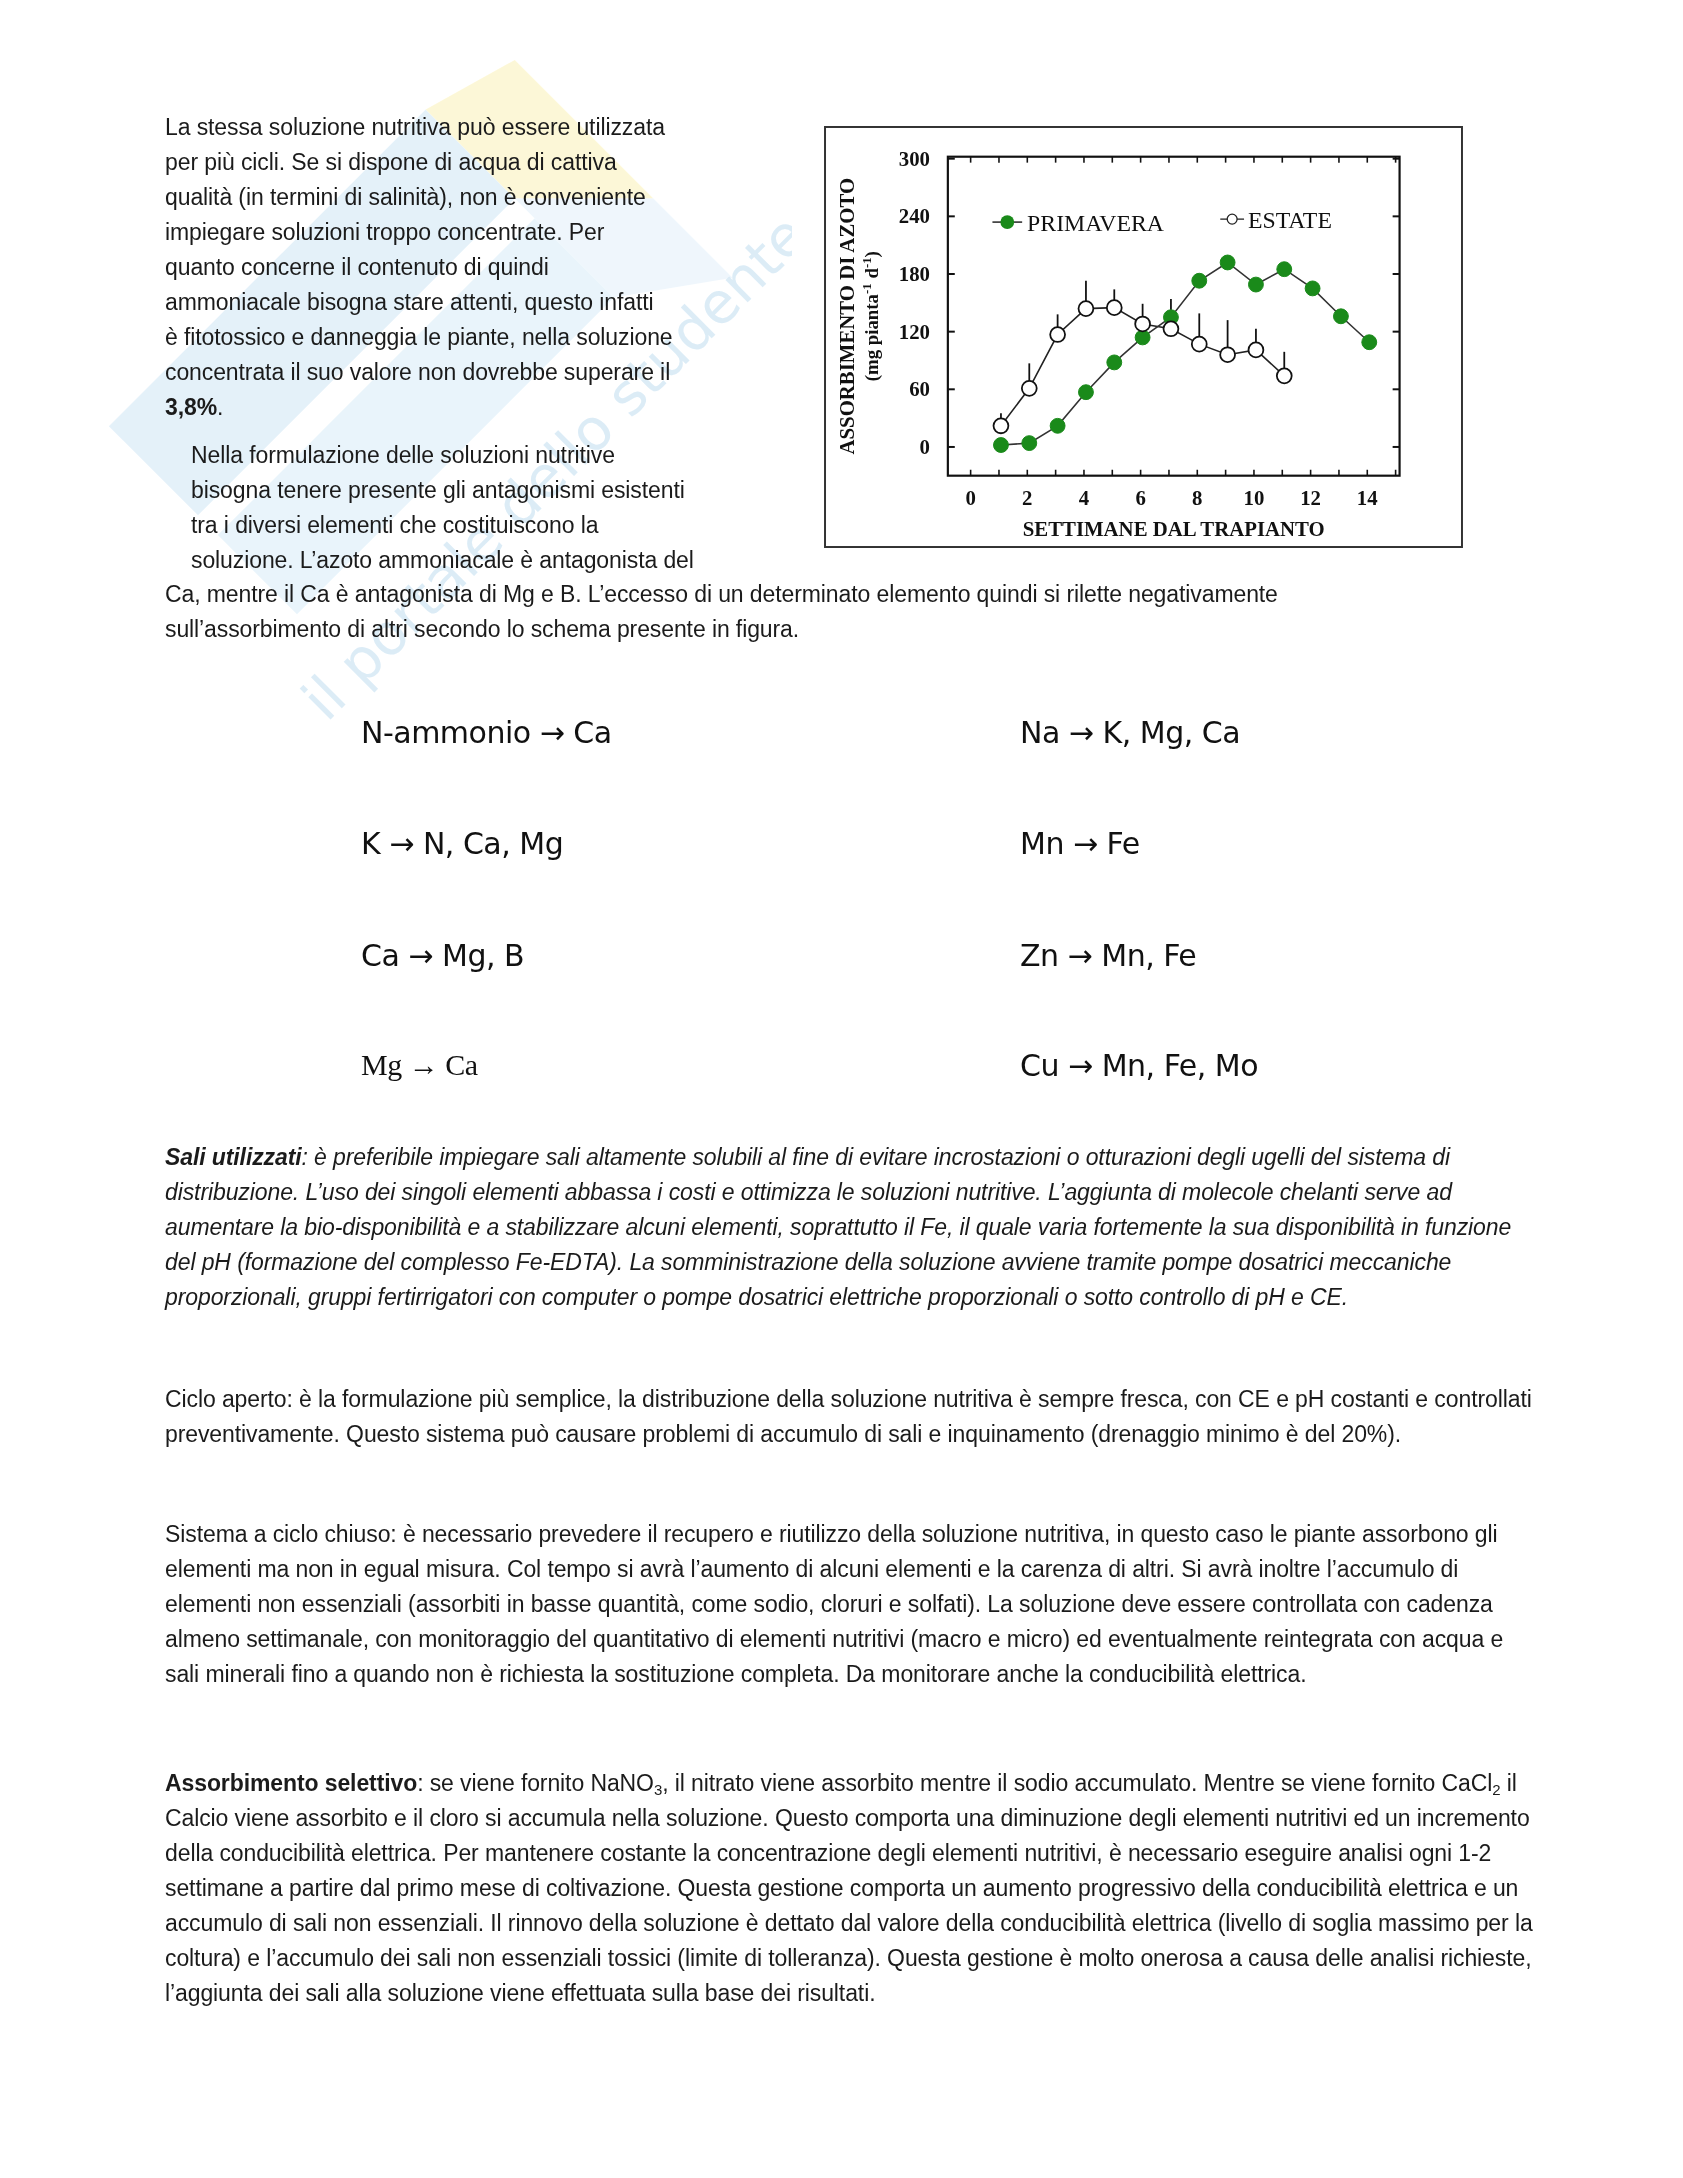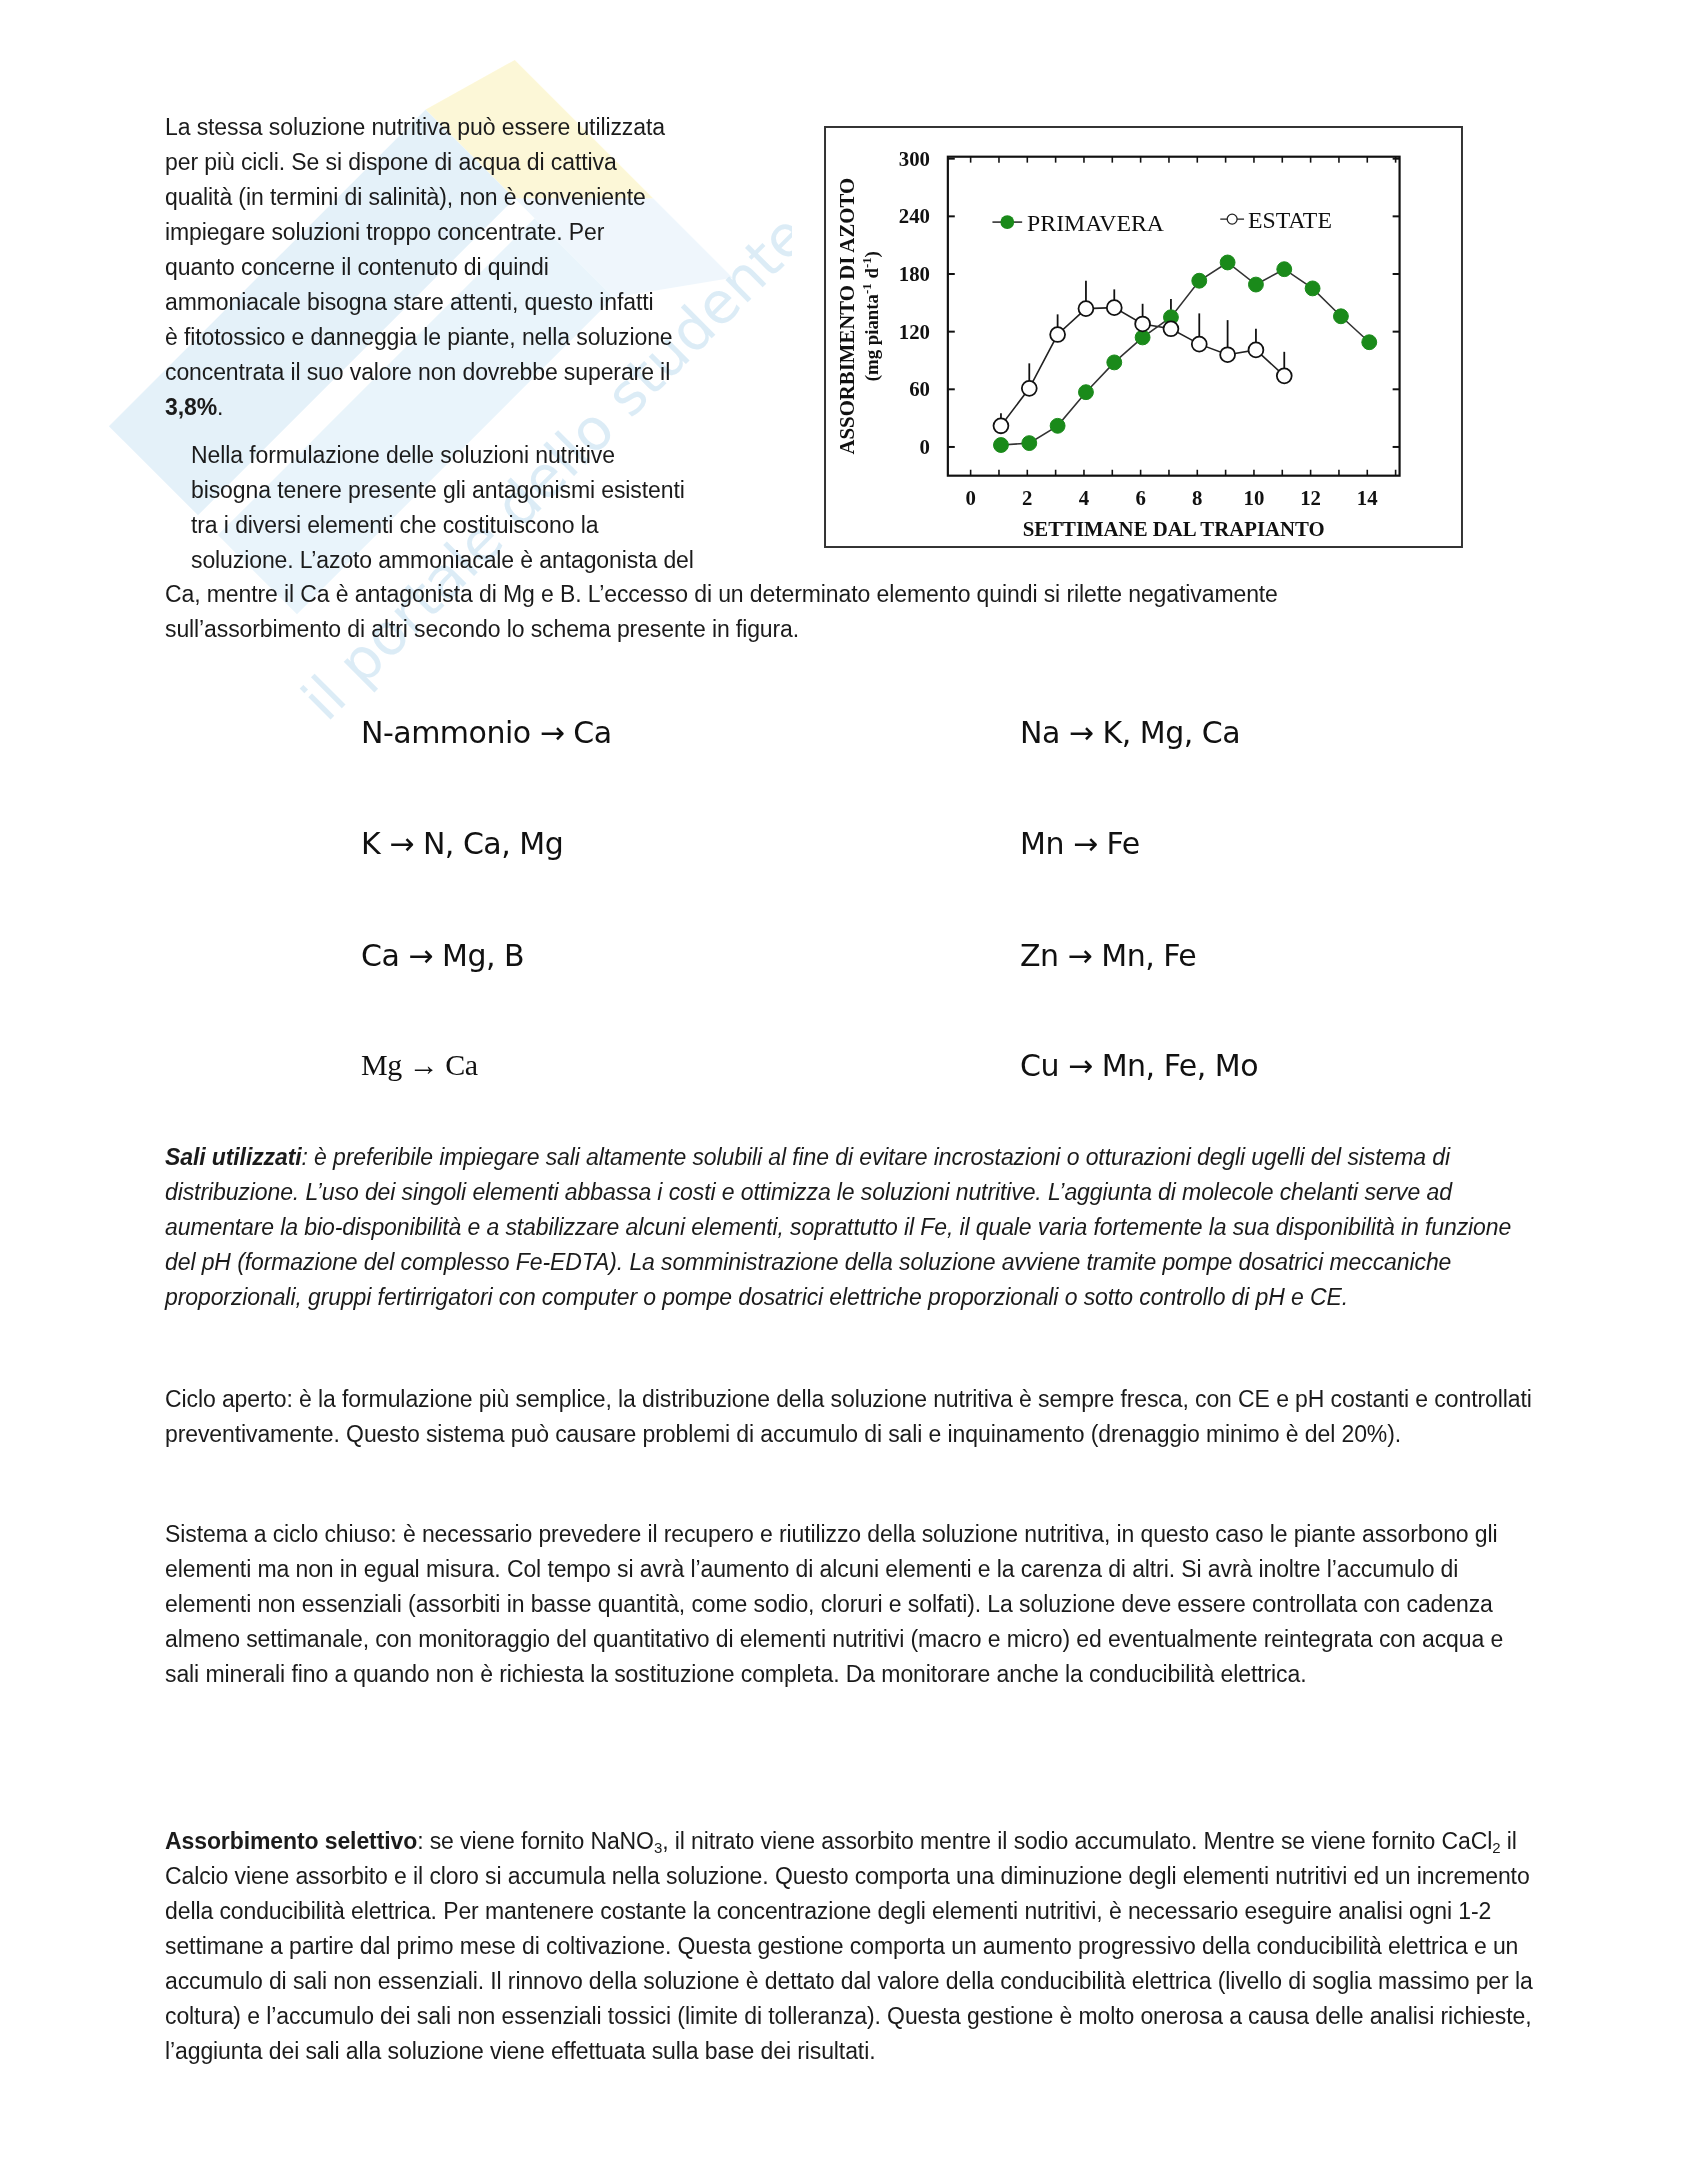--- a/index.html
+++ b/index.html
@@ -183,18 +183,18 @@
   </div>
 
   <div class="txt wide" style="top:1382px;">
     <p>Ciclo aperto: è la formulazione più semplice, la distribuzione della soluzione nutritiva è sempre fresca, con CE e pH costanti e controllati preventivamente. Questo sistema può causare problemi di accumulo di sali e inquinamento (drenaggio minimo è del 20%).</p>
   </div>
 
   <div class="txt wide" style="top:1517px;">
     <p>Sistema a ciclo chiuso: è necessario prevedere il recupero e riutilizzo della soluzione nutritiva, in questo caso le piante assorbono gli elementi ma non in egual misura. Col tempo si avrà l’aumento di alcuni elementi e la carenza di altri. Si avrà inoltre l’accumulo di elementi non essenziali (assorbiti in basse quantità, come sodio, cloruri e solfati). La soluzione deve essere controllata con cadenza almeno settimanale, con monitoraggio del quantitativo di elementi nutritivi (macro e micro) ed eventualmente reintegrata con acqua e sali minerali fino a quando non è richiesta la sostituzione completa. Da monitorare anche la conducibilità elettrica.</p>
   </div>
 
-  <div class="txt wide" style="top:1824px;">
+  <div class="txt wide" style="top:1766px;">
     <p><b>Assorbimento selettivo</b><span>: se viene fornito NaNO</span><sub>3</sub><span>, il nitrato viene assorbito mentre il sodio accumulato. Mentre se viene fornito CaCl</span><sub>2</sub><span> il Calcio viene assorbito e il cloro si accumula nella soluzione. Questo comporta una diminuzione degli elementi nutritivi ed un incremento della conducibilità elettrica. Per mantenere costante la concentrazione degli elementi nutritivi, è necessario eseguire analisi ogni 1-2 settimane a partire dal primo mese di coltivazione. Questa gestione comporta un aumento progressivo della conducibilità elettrica e un accumulo di sali non essenziali. Il rinnovo della soluzione è dettato dal valore della conducibilità elettrica (livello di soglia massimo per la coltura) e l’accumulo dei sali non essenziali tossici (limite di tolleranza). Questa gestione è molto onerosa a causa delle analisi richieste, l’aggiunta dei sali alla soluzione viene effettuata sulla base dei risultati.</span></p>
   </div>
 
 </div>
 
 
 </body></html>

